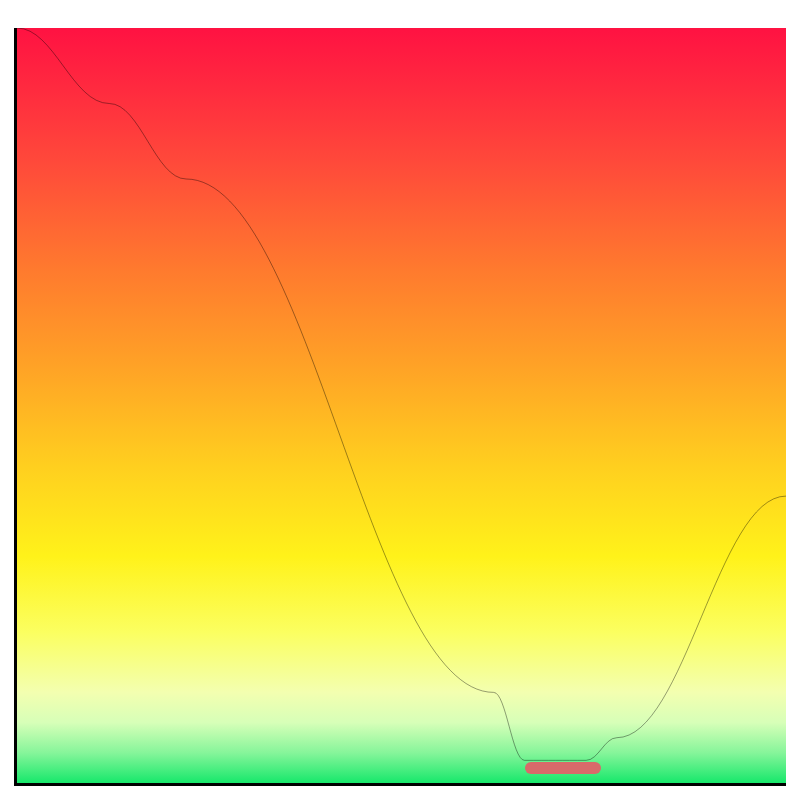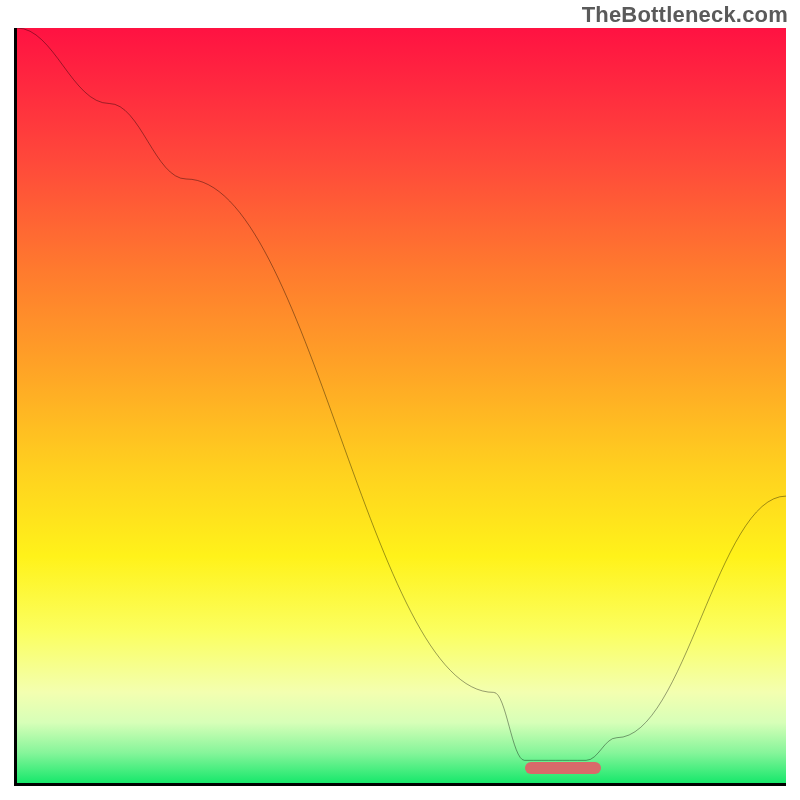--- a/index.html
+++ b/index.html
@@ -65,21 +65,20 @@
   .marker {
     position: absolute;
     background: #d86a6a;
     border-radius: 6px;
   }
 </style>
 </head>
 <body>
 
 <div class="wrap">
-  <div class="watermark">TheBottleneck.com</div>
 
   <div class="plot">
     <div class="gradient"></div>
 
     <svg class="curve" viewBox="0 0 100 100" preserveAspectRatio="none">
       <path id="curve-path" fill="none" stroke="#000" stroke-width="0.38961038961038963" vector-effect="non-scaling-stroke" d="M 0 0 C 4.800000000000001 0, 7.199999999999999 10, 12 10 C 16 10, 18 20, 22 20 C 38 20, 46 88, 62 88 C 63.6 88, 64.4 97, 66 97 C 69.2 97, 70.8 97, 74 97 C 75.6 97, 76.4 94, 78 94 C 86.8 94, 91.2 62, 100 62"></path>
     </svg>
 
     <div id="marker" class="marker" style="left: 507.54px; top: 733.808px; width: 76.9px; height: 12px; background: rgb(216, 106, 106);"></div>
   </div>

